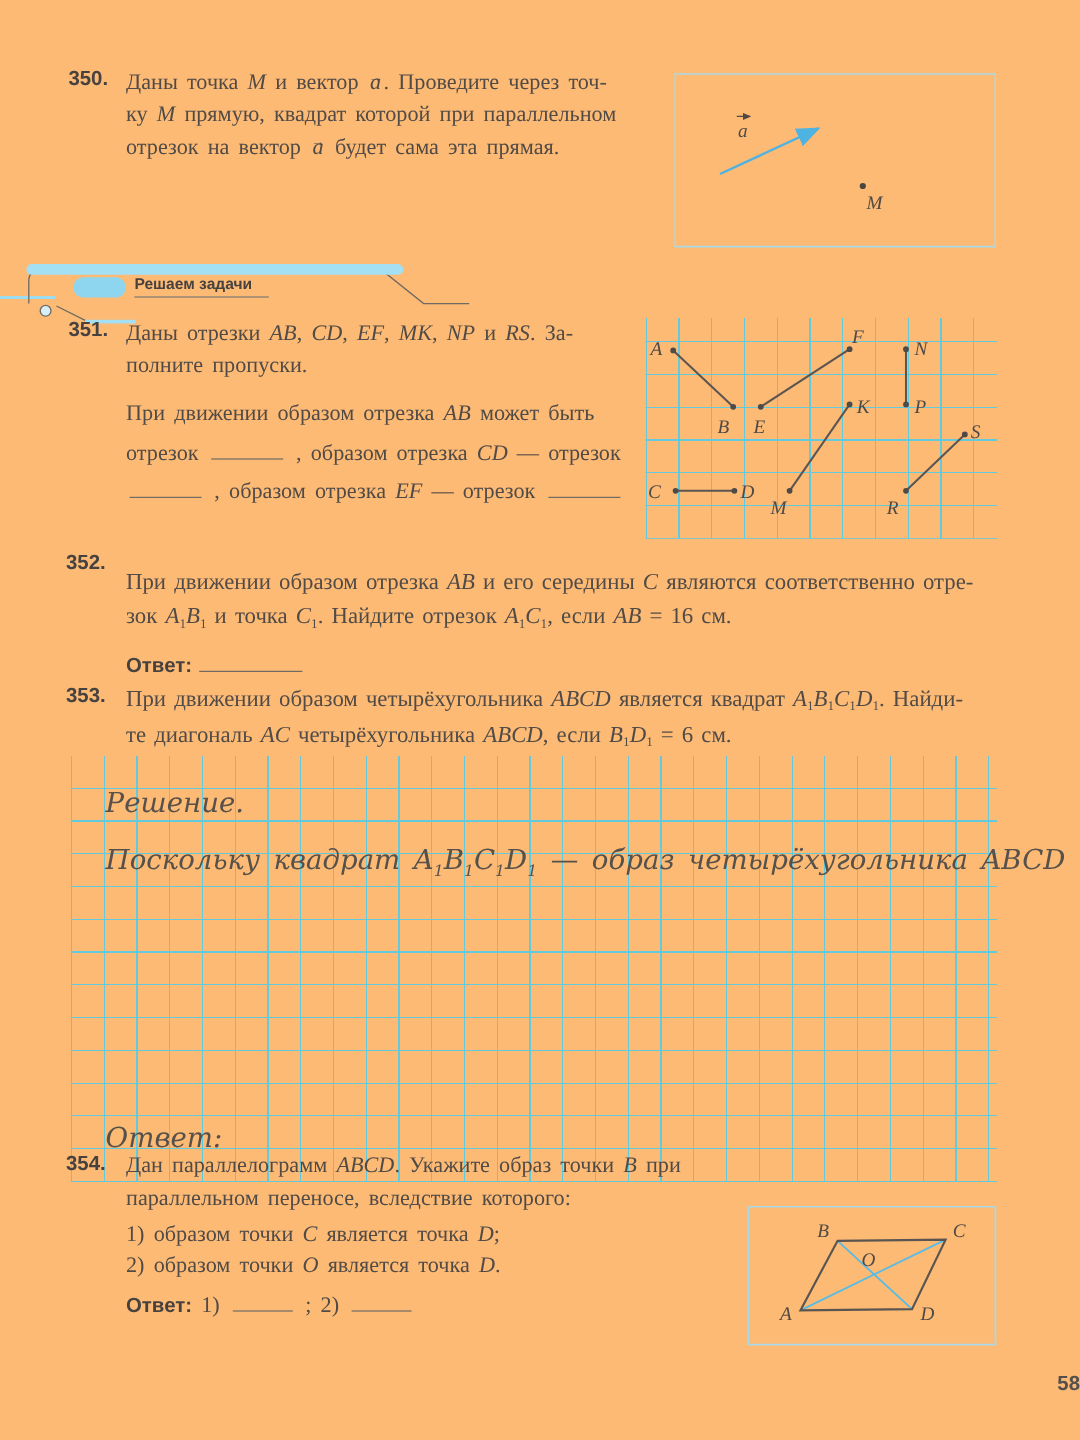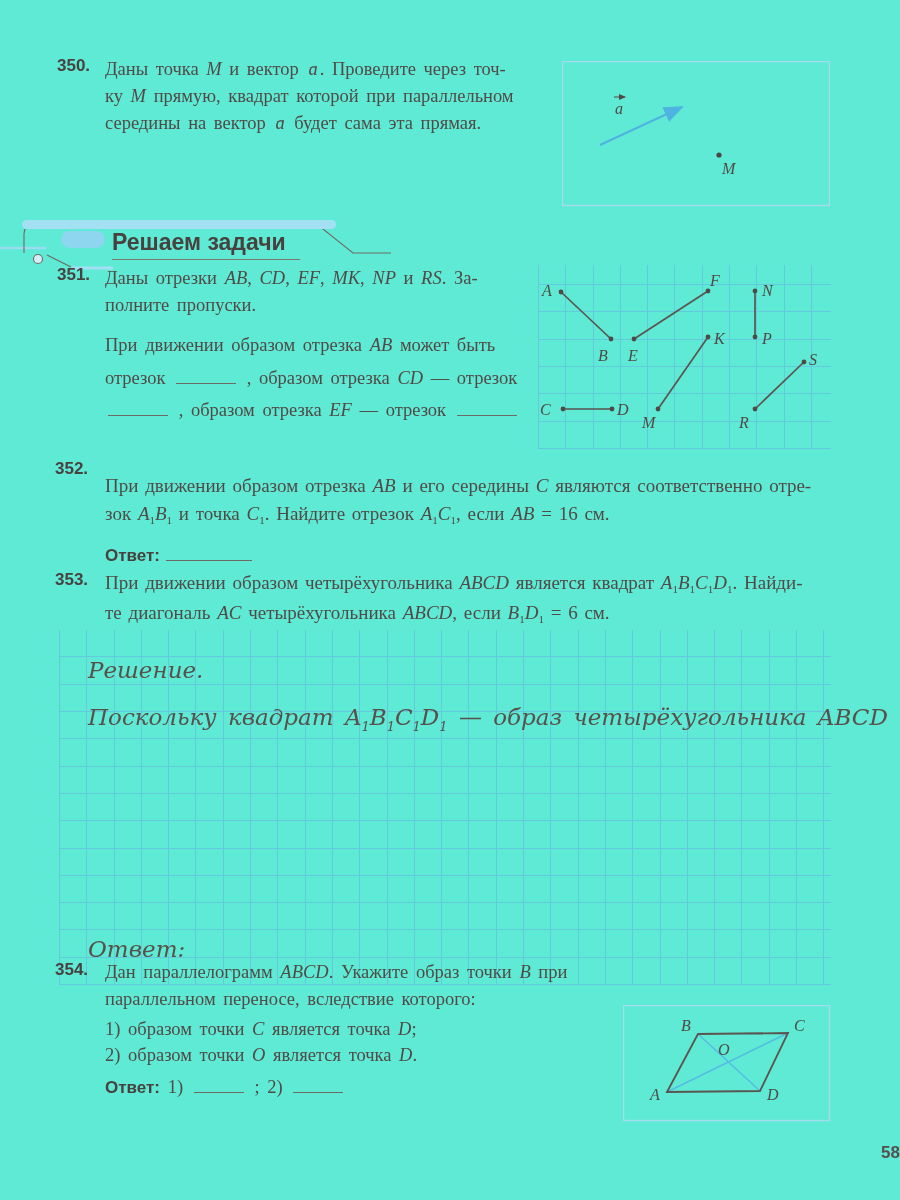--- a/index.html
+++ b/index.html
@@ -1,16 +1,16 @@
 <!DOCTYPE html>
 <html><head>
 <meta charset="utf-8">
 <style>
   html,body{margin:0;padding:0;background:#e8e6e2;}
-  .page{position:relative;width:900px;height:1200px;margin:0 auto;background:#5eead4;
+  .page{position:relative;width:900px;height:1200px;margin:0 auto;background:#fdba74;
         font-family:"Liberation Serif",serif;color:#514b47;overflow:hidden;}
   .num{position:absolute;font-family:"Liberation Sans",sans-serif;font-weight:700;
        font-size:17px;color:#474240;}
   .ptext{position:absolute;font-size:18.5px;line-height:27px;}
   .ptext .line{white-space:nowrap;}
   .wide{word-spacing:3px;}
   .wide2{word-spacing:2px;font-size:19px;line-height:28px;}
   .i{font-style:italic;}
   .sub{font-size:11px;position:relative;top:4px;letter-spacing:0;}
   .vec{font-style:italic;position:relative;padding:0 2px;}
@@ -24,36 +24,36 @@
   .figbox{position:absolute;}
   .gridbg{position:absolute;
     background-image:
       repeating-linear-gradient(90deg,#63c9dd 0,#63c9dd 1px,transparent 1px,transparent 27.3px),
       repeating-linear-gradient(0deg,#63c9dd 0,#63c9dd 1px,transparent 1px,transparent 27.3px);
     background-color:transparent;}
   .hw{position:absolute;font-family:"DejaVu Serif",serif;font-style:italic;
       font-size:23px;color:#57514b;white-space:nowrap;word-spacing:4px;}
   .hsub{font-size:13px;position:relative;top:6px;}
   .hdr-title{position:absolute;left:112px;top:229px;font-family:"Liberation Sans",sans-serif;
-      font-weight:700;font-size:23px;color:#474240;border-bottom:1.6px solid #7d7871;
+      font-weight:700;font-size:13px;color:#474240;border-bottom:1.6px solid #7d7871;
       padding:0 14px 3px 0;}
   .pagenum{position:absolute;left:0;top:1143px;width:100%;text-align:right;
       font-family:"Liberation Sans",sans-serif;font-weight:700;font-size:17px;color:#55504c;}
   svg text{font-family:"Liberation Serif",serif;font-style:italic;fill:#4f4a46;font-size:16px;}
 </style>
 </head>
 <body>
 
 <div class="page">
 
   <div class="num" style="left:57px;top:56px;">350.</div>
   <div class="ptext wide" style="left:105px;top:56px;width:445px;">
     <div class="line"><span>Даны точка </span><span class="i">M</span><span> и вектор </span><span class="vec">a</span><span>. Проведите через точ-</span></div>
     <div class="line"><span>ку </span><span class="i">M</span><span> прямую, квадрат которой при параллельном</span></div>
-    <div class="line"><span>середины на вектор </span><span class="vec">a</span><span> будет сама эта прямая.</span></div>
+    <div class="line"><span>отрезок на вектор </span><span class="vec">a</span><span> будет сама эта прямая.</span></div>
   </div>
 
   <svg class="figbox" style="left:562px;top:61px;" width="268" height="146">
     <defs>
       <marker id="ah" markerWidth="12" markerHeight="10" refX="9" refY="4" orient="auto">
         <path d="M0,0 L10,4 L0,8 z" fill="#4fb3e2"></path>
       </marker>
       <marker id="ah2" markerWidth="8" markerHeight="8" refX="6" refY="3" orient="auto">
         <path d="M0,0 L7,3 L0,6 z" fill="#4f4a46"></path>
       </marker>

